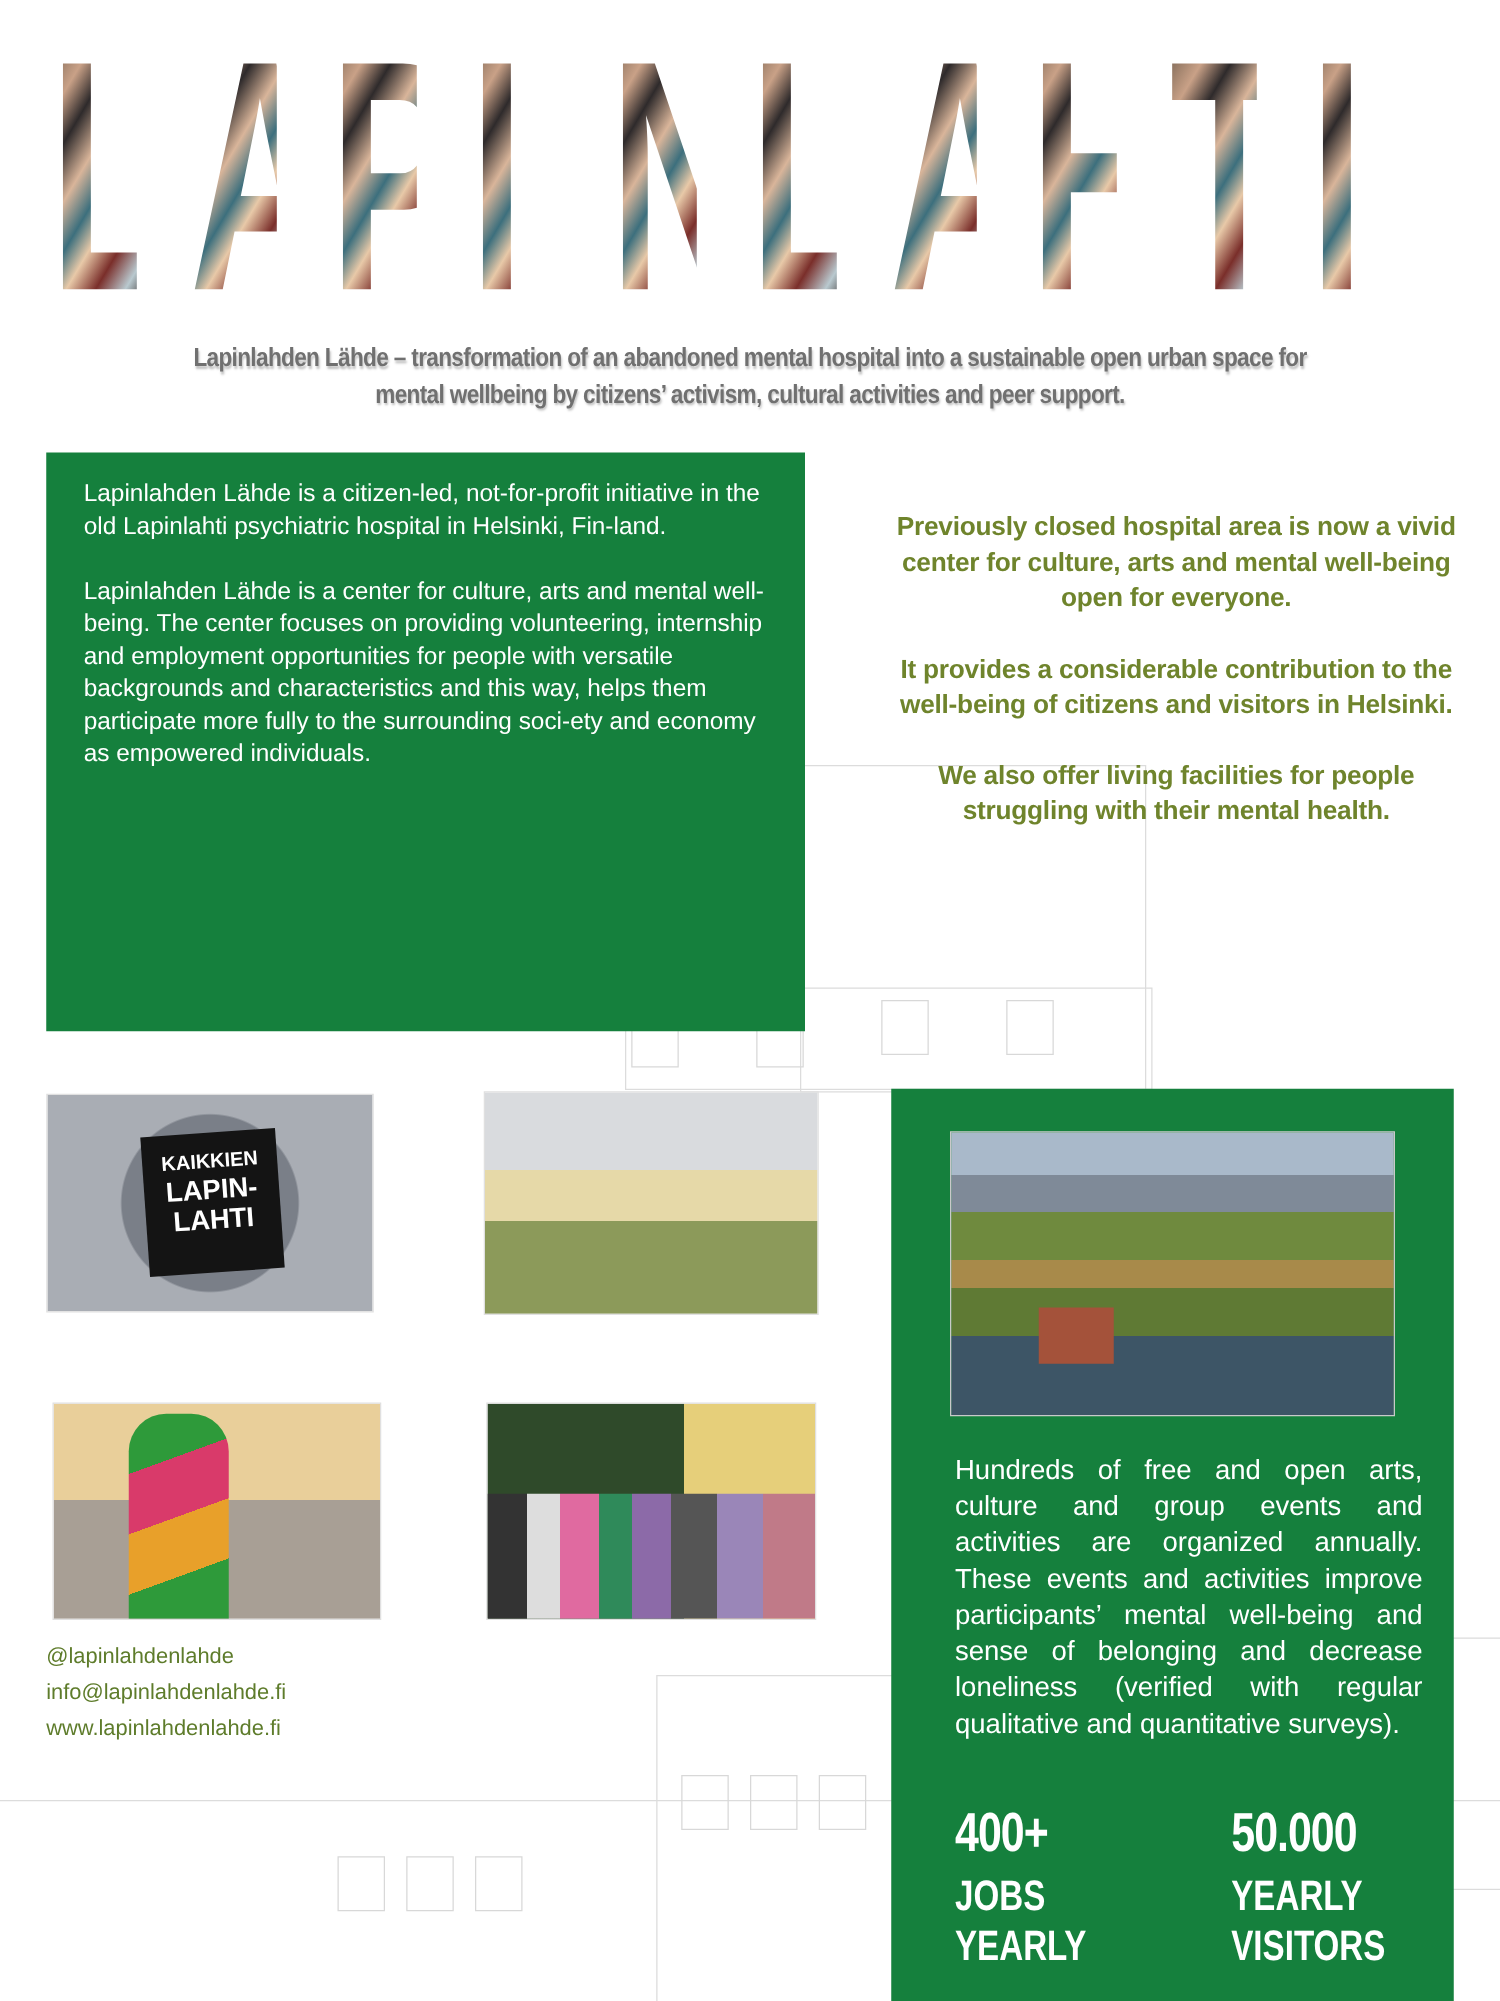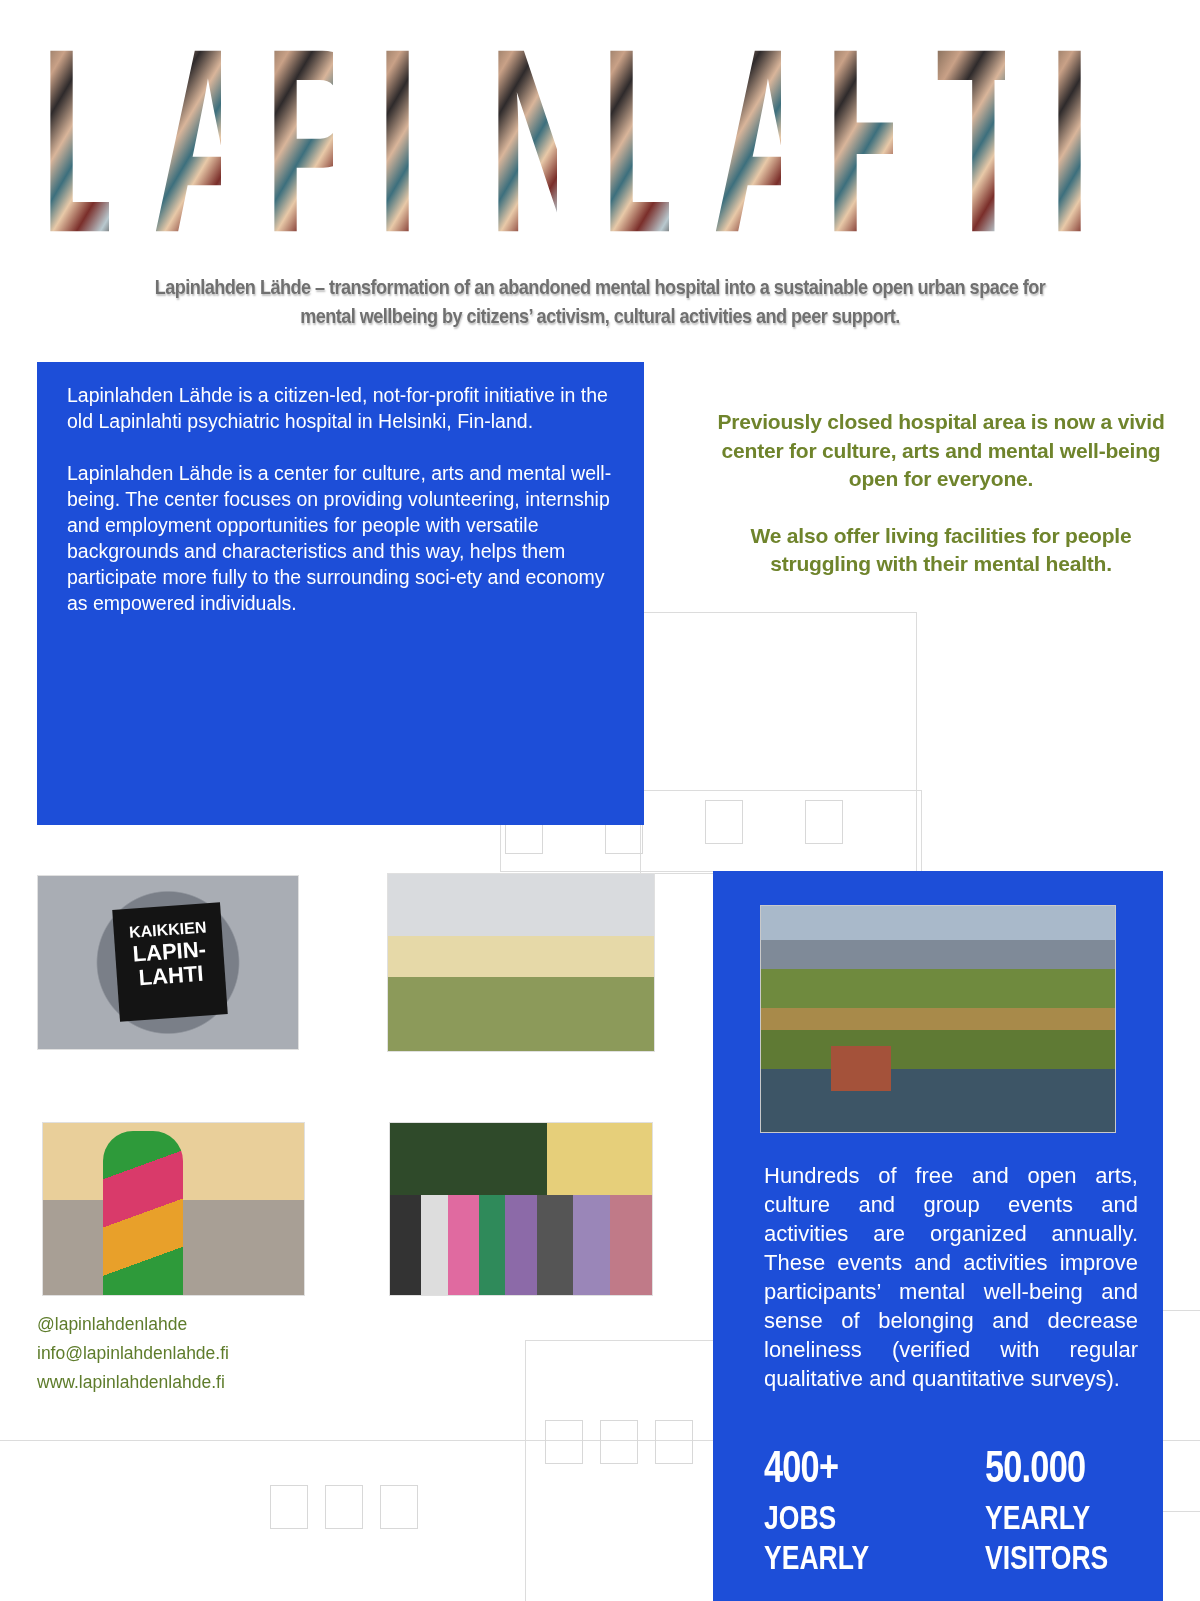--- a/index.html
+++ b/index.html
@@ -15,21 +15,21 @@
   .title { left:40px; top:38px; width:1120px; height:206px; display:flex; justify-content:space-between; align-items:stretch; }
   .title span { display:block; font-family:"Liberation Sans", sans-serif; font-weight:bold; font-size:250px; line-height:206px;
     transform:scaleX(0.62) scaleY(1.05); transform-origin:left center; width:112px;
     background:linear-gradient(135deg,#6b5a4a 0%,#c9a187 18%,#2e2a2b 30%,#d9b59a 44%,#3c6f7d 56%,#e8c9a8 66%,#7a2e2a 78%,#b9c9cf 90%,#3a3230 100%);
     -webkit-background-clip:text; background-clip:text; color:transparent; letter-spacing:-6px; }
 
   .subtitle { left:40px; top:272px; width:1120px; text-align:center; color:#707070; font-weight:bold;
     font-family:"Liberation Sans", sans-serif; font-size:21px; line-height:29px; letter-spacing:-0.6px;
     transform:scaleX(0.86); transform-origin:center; text-shadow:1px 2px 2px rgba(0,0,0,0.25); }
 
-  .green { background:#1d4ed8; }
+  .green { background:#15803d; }
   .box1 { left:37px; top:362px; width:607px; height:463px; color:#fff; }
   .box1 .txt { position:absolute; left:30px; top:20px; width:550px; font-size:19.5px; line-height:26px; }
   .box1 p { margin:0 0 26px 0; }
 
   .right-text { left:711px; top:408px; width:460px; color:#6f842c; font-weight:bold; font-size:21px; line-height:28.5px; letter-spacing:-0.2px; }
   .right-text p { margin:0 0 28px 0;text-align:center; }
 
   .photo { position:absolute; border:1px solid #e0e0e0; overflow:hidden; }
   .p1 { left:37px; top:875px; width:260px; height:173px;
         background:radial-gradient(circle at 50% 50%, #1c1c1c 0 30%, transparent 31%), radial-gradient(circle,#7a7f88 0 45%, #a9adb4 46% 100%); }
@@ -110,20 +110,21 @@
 
 <div class="abs box1 green">
   <div class="txt">
     <p>Lapinlahden Lähde is a citizen-led,  not-for-profit initiative in the old Lapinlahti psychiatric hospital in Helsinki, Fin-land.</p>
     <p>Lapinlahden Lähde is a center for culture, arts and mental well-being. The center focuses on providing volunteering, internship and employment opportunities for people with versatile backgrounds and characteristics and this way, helps them participate more fully to the surrounding soci-ety and economy as empowered individuals.</p>
   </div>
 </div>
 
 <div class="abs right-text">
   <p>Previously closed hospital area is now a vivid center for culture, arts and mental well-being open for everyone.</p>
+  <p>It provides a considerable contribution to the well-being of citizens and visitors in Helsinki.</p>
   <p>We also offer living facilities for people struggling with their mental health.</p>
 </div>
 
 <div class="photo p1">
   <div class="sign">
     <div class="s1">KAIKKIEN</div>
     <div>LAPIN-</div>
     <div>LAHTI</div>
   </div>
 </div>

